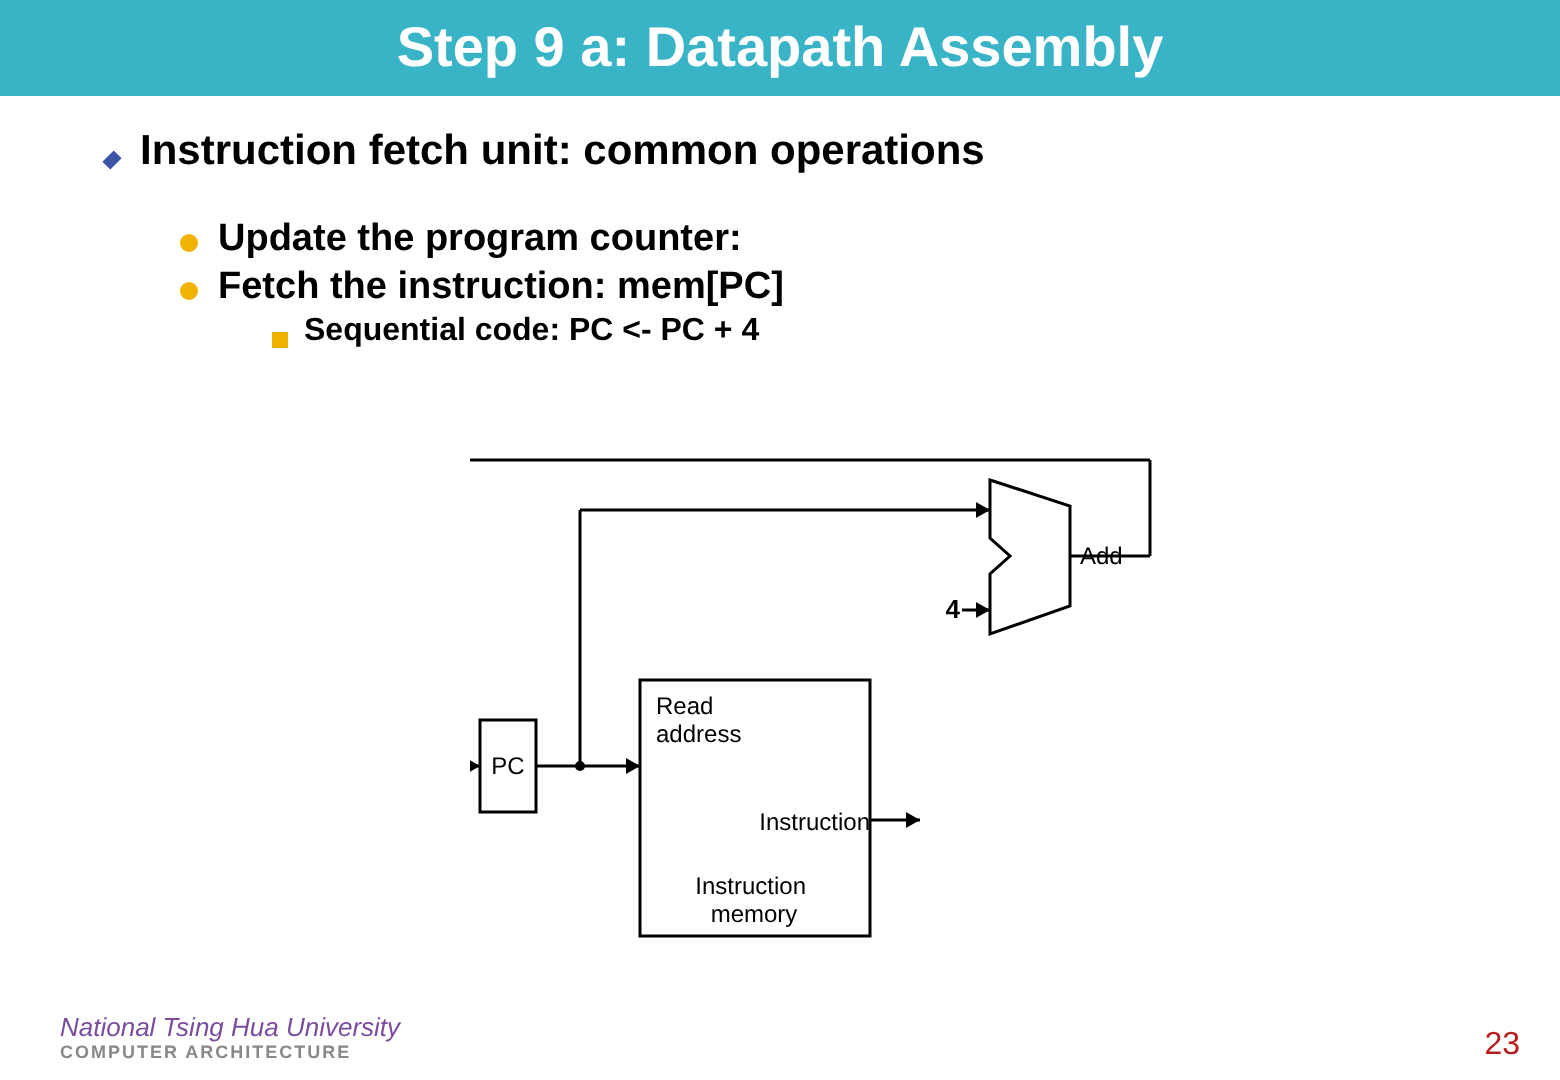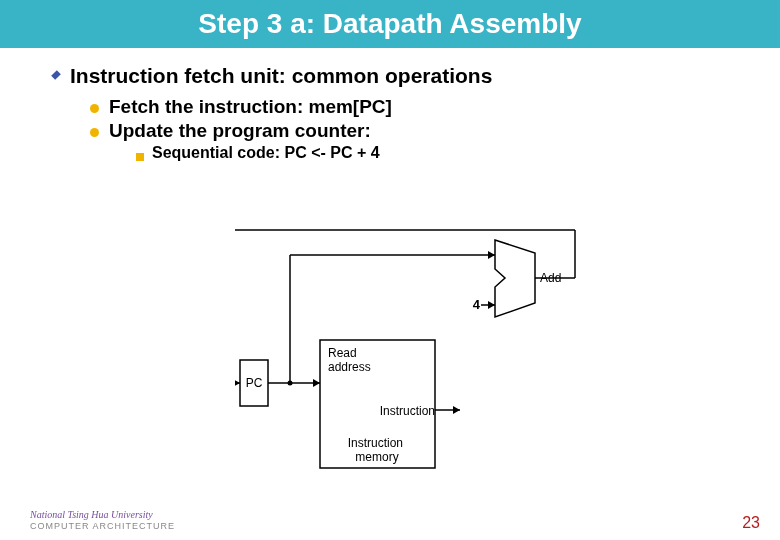--- a/index.html
+++ b/index.html
@@ -23,22 +23,22 @@
     color: #fff;
     font-size: 28px;
     font-weight: bold;
     font-family: "Comic Sans MS", "Comic Sans", cursive, sans-serif;
   }
   .content {
     padding: 16px 40px 0 50px;
   }
   .lvl1 {
     display: flex;
-    align-items: flex-start;
-    margin-bottom: 8px;
+    align-items: flex-end;
+    margin-bottom: 21px;
   }
   .lvl1 .bullet {
     width: 10px; height: 14px;
     margin-top: 5px;
     margin-right: 10px;
     flex-shrink: 0;
   }
   .diamond {
     width: 8px; height: 8px;
     background: #3a55a5;
@@ -106,55 +106,56 @@
     align-items: flex-end;
   }
   .footer-left {
     font-size: 10px;
     color: #555;
     line-height: 1.2;
   }
   .footer-left .uni {
     color: #7a4d9e;
     font-style: italic;
-    font-family: Liberation Serif, serif;
-    font-size: 10px;
+    font-family: Liberation Sans, sans-serif;
+    font-size: 13px;
   }
   .footer-left .dept {
     color: #888;
     letter-spacing: 1px;
     font-size: 9px;
+    font-weight: bold;
   }
   .page-num {
     font-size: 16px;
     color: #b91c1c;
   }
   svg text { font-family: Arial, sans-serif; }
 </style>
 </head>
 <body>
 
 <div class="title-bar">
-  <div class="title-text">Step 3 a: Datapath Assembly</div>
+  <div class="title-text">Step 9 a: Datapath Assembly</div>
 </div>
 
 <div class="content">
   <div class="lvl1">
     <div class="bullet">
         <div class="diamond"></div>
       </div>
     <div class="lvl1-text">Instruction fetch unit: common operations</div>
   </div>
   <div class="lvl2">
     <div class="bullet"></div>
-    <div class="lvl2-text">Fetch the instruction: mem[PC]</div>
+    <div class="lvl2-text">Update the program counter:</div>
   </div>
   <div class="lvl2">
     <div class="bullet"></div>
-    <div class="lvl2-text">Update the program counter:</div>
+    <div class="lvl2-text">Fetch the instruction: mem[PC]</div>
   </div>
   <div class="lvl3">
     <div class="bullet"></div>
     <div class="lvl3-text">Sequential code: PC &lt;- PC + 4</div>
   </div>
 </div>
 
 <div class="diagram-wrap">
 <svg width="360" height="260" viewBox="0 0 360 260">
 

